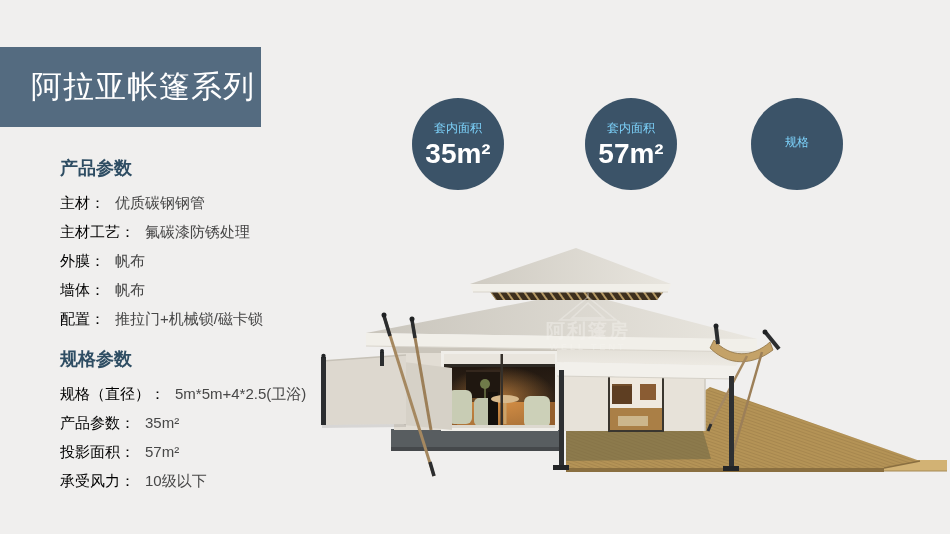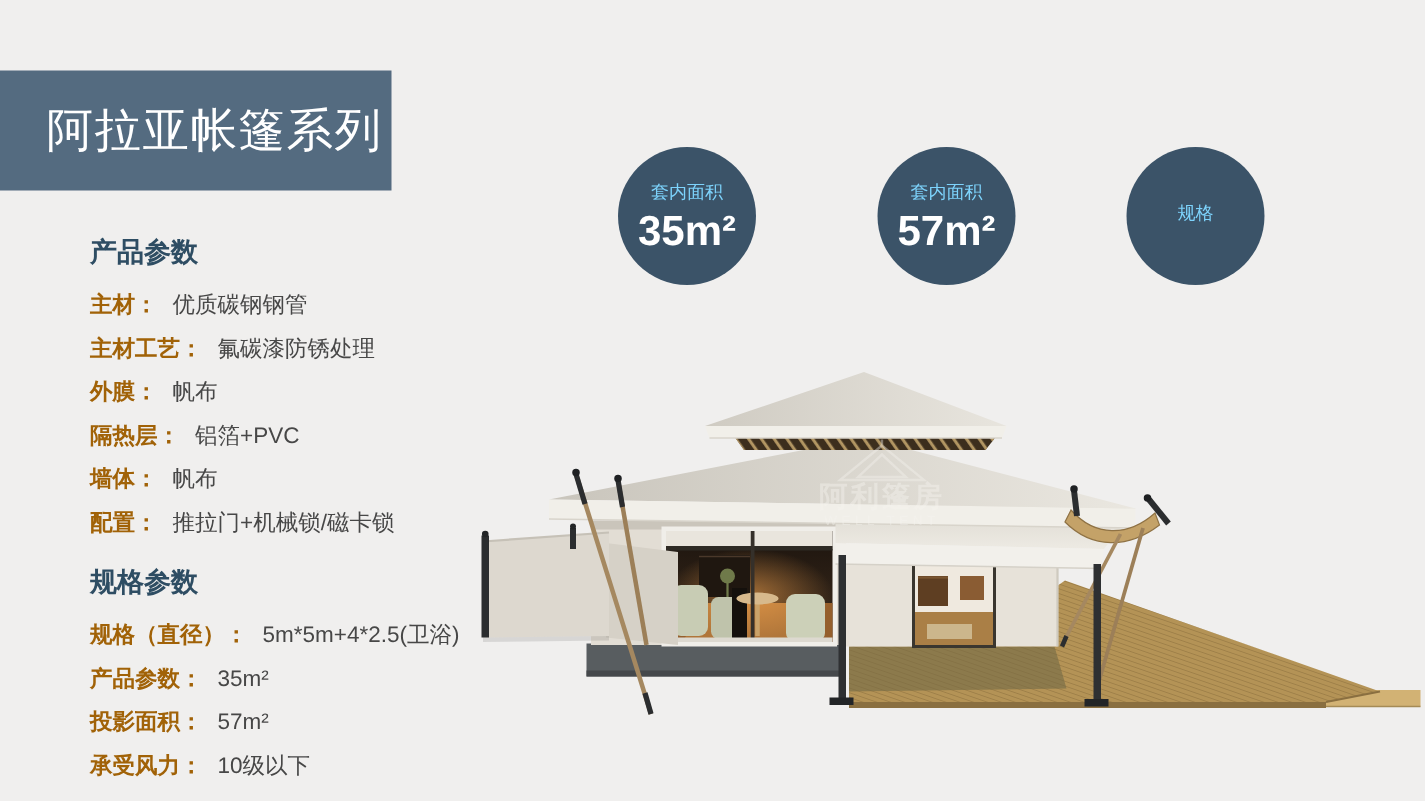--- a/index.html
+++ b/index.html
@@ -33,21 +33,21 @@
   #circle-projection{left:585px;}
   #circle-size{left:751px;}
 
   
   .panel{position:absolute;left:60px;top:156px;width:290px;}
   .section-heading{
     font-size:18px;font-weight:bold;color:#2e4d63;margin:0 0 14px 0;
   }
   .section-heading.second{margin-top:18px;}
   .spec-row{font-size:15px;margin-bottom:10px;color:#4a4a4a;white-space:nowrap;}
-  .spec-row .lbl{font-weight:bold;color:#a16207;}
+  .spec-row .lbl{font-weight:normal;color:#000000;}
   .spec-row .val{margin-left:10px;color:#474747;}
 
   
   #tent{position:absolute;left:315px;top:240px;width:640px;height:272px;}
 </style>
 </head>
 <body>
 
 <div id="stage">
 
@@ -71,23 +71,20 @@
     <div class="section-heading">产品参数</div>
 
     <div class="spec-row">
       <span class="lbl">主材：</span><span class="val">优质碳钢钢管</span>
     </div>
     <div class="spec-row">
       <span class="lbl">主材工艺：</span><span class="val">氟碳漆防锈处理</span>
     </div>
     <div class="spec-row">
       <span class="lbl">外膜：</span><span class="val">帆布</span>
-    </div>
-    <div class="spec-row">
-      <span class="lbl">隔热层：</span><span class="val">铝箔+PVC</span>
     </div>
     <div class="spec-row">
       <span class="lbl">墙体：</span><span class="val">帆布</span>
     </div>
     <div class="spec-row">
       <span class="lbl">配置：</span><span class="val">推拉门+机械锁/磁卡锁</span>
     </div>
 
     <div class="section-heading second">规格参数</div>
 

